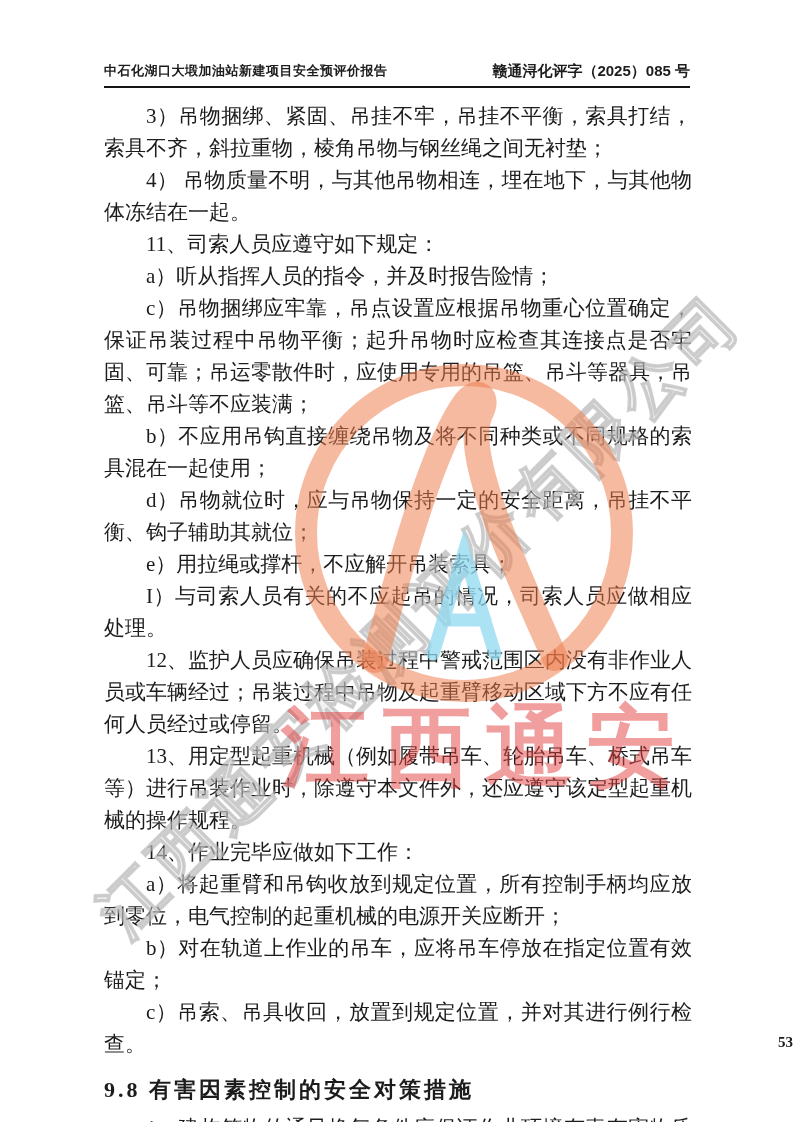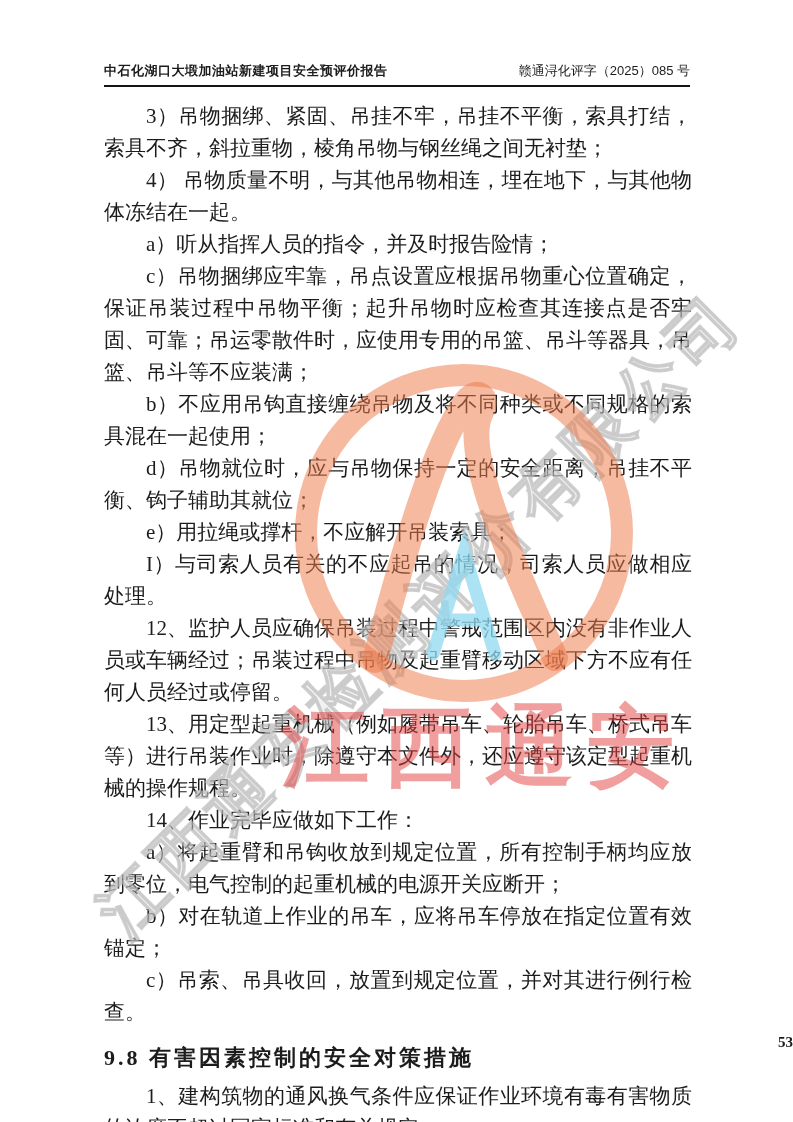--- a/index.html
+++ b/index.html
@@ -11,21 +11,21 @@
   .page{position:relative;width:793px;height:1122px;}
 
   
   .header{
     position:absolute;left:104px;top:62px;width:586px;
     display:flex;justify-content:space-between;align-items:flex-start;
     border-bottom:2px solid #141414;padding-bottom:5px;
     font-family:"Liberation Sans","DejaVu Sans",sans-serif;
   }
   .header .h-left{font-size:13px;font-weight:700;letter-spacing:0.5px;}
-  .header .h-right{font-size:13px;font-weight:400;}
+  .header .h-right{font-size:15px;font-weight:700;}
 
   
   .content{
     position:absolute;left:104px;top:100px;width:588px;
     font-size:21px;line-height:32px;text-align:justify;
     z-index:1;
   }
   .content p{margin:0;text-indent:2em;}
   .section-heading{
     margin:14px 0 6px 0 !important;
@@ -65,20 +65,21 @@
 <div class="page">
 
   <div class="header">
     <span class="h-left">中石化湖口大塅加油站新建项目安全预评价报告</span>
     <span class="h-right">赣通浔化评字（2025）085 号</span>
   </div>
 
   <div class="content">
     <p>3）吊物捆绑、紧固、吊挂不牢，吊挂不平衡，索具打结，索具不齐，斜拉重物，棱角吊物与钢丝绳之间无衬垫；</p>
     <p>4） 吊物质量不明，与其他吊物相连，埋在地下，与其他物体冻结在一起。</p>
+    <p>11、司索人员应遵守如下规定：</p>
     <p>a）听从指挥人员的指令，并及时报告险情；</p>
     <p>c）吊物捆绑应牢靠，吊点设置应根据吊物重心位置确定，保证吊装过程中吊物平衡；起升吊物时应检查其连接点是否牢固、可靠；吊运零散件时，应使用专用的吊篮、吊斗等器具，吊篮、吊斗等不应装满；</p>
     <p>b）不应用吊钩直接缠绕吊物及将不同种类或不同规格的索具混在一起使用；</p>
     <p>d）吊物就位时，应与吊物保持一定的安全距离，吊挂不平衡、钩子辅助其就位；</p>
     <p>e）用拉绳或撑杆，不应解开吊装索具；</p>
     <p>I）与司索人员有关的不应起吊的情况，司索人员应做相应处理。</p>
     <p>12、监护人员应确保吊装过程中警戒范围区内没有非作业人员或车辆经过；吊装过程中吊物及起重臂移动区域下方不应有任何人员经过或停留。</p>
     <p>13、用定型起重机械（例如履带吊车、轮胎吊车、桥式吊车等）进行吊装作业时，除遵守本文件外，还应遵守该定型起重机械的操作规程。</p>
     <p>14、作业完毕应做如下工作：</p>
     <p>a）将起重臂和吊钩收放到规定位置，所有控制手柄均应放到零位，电气控制的起重机械的电源开关应断开；</p>

